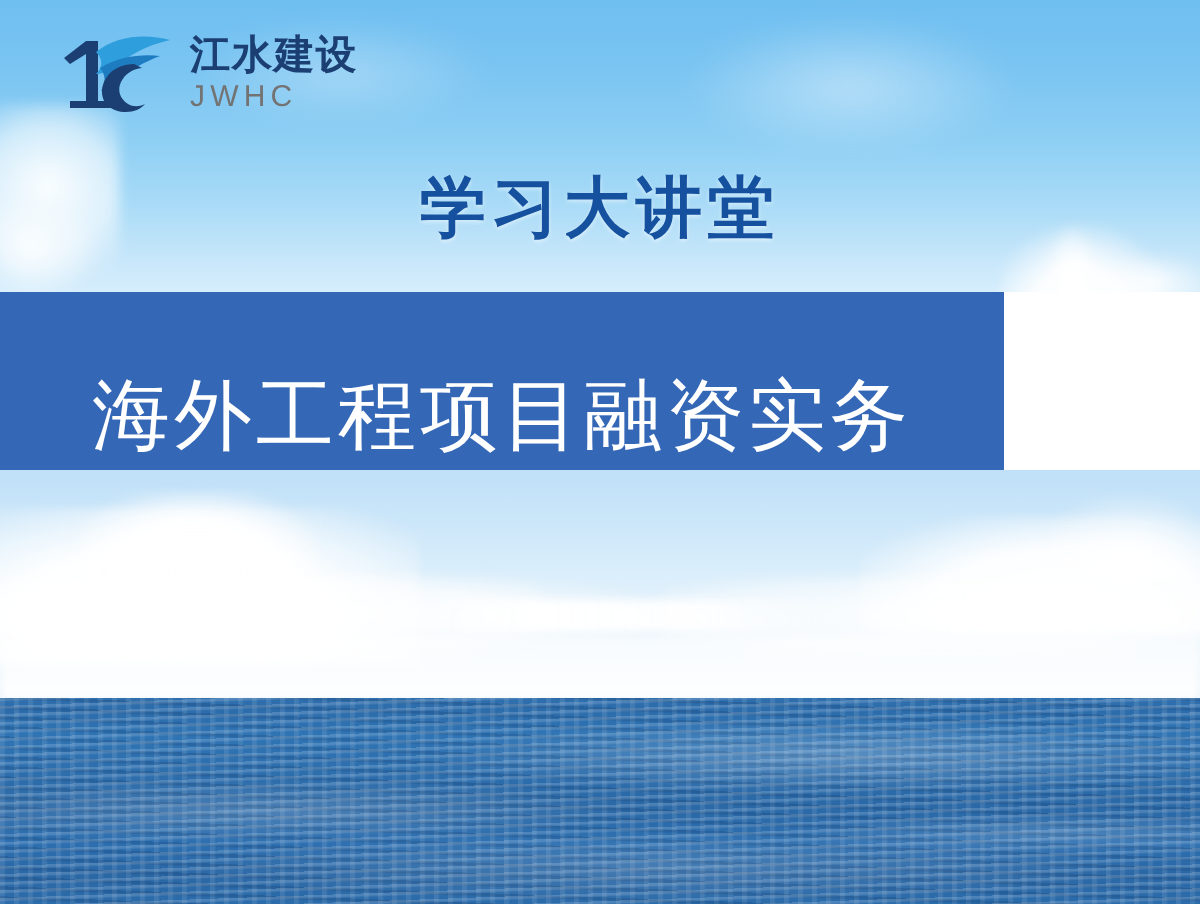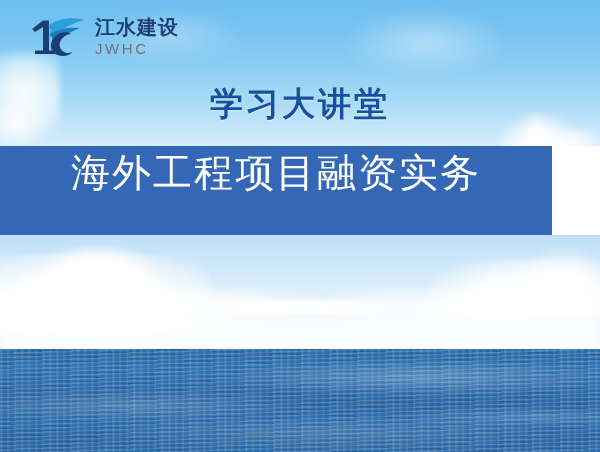--- a/index.html
+++ b/index.html
@@ -186,23 +186,23 @@
     position:absolute; left:0; top:82px; width:600px;
     text-align:center; z-index:5;
     font-family:"DejaVu Serif","Liberation Serif",serif;
     font-size:33px; font-weight:700; color:#15519e;
     letter-spacing:3px;
     text-shadow:0 1px 2px rgba(255,255,255,.5);
   }
 
   
   .banner{
-    position:absolute; left:0; top:146px; width:552px; height:89px;
+    position:absolute; left:0; top:146px; width:502px; height:89px;
     background:#3468b6;
-    display:flex; align-items:flex-start; justify-content:center;
+    display:flex; align-items:flex-end; justify-content:center;
     z-index:7;
   }
   .banner-title{
     font-family:"DejaVu Sans","Liberation Sans",sans-serif;
     font-size:39px; font-weight:500; color:#ffffff;
     letter-spacing:2px; white-space:nowrap;
   }
 </style>
 </head>
 <body>

